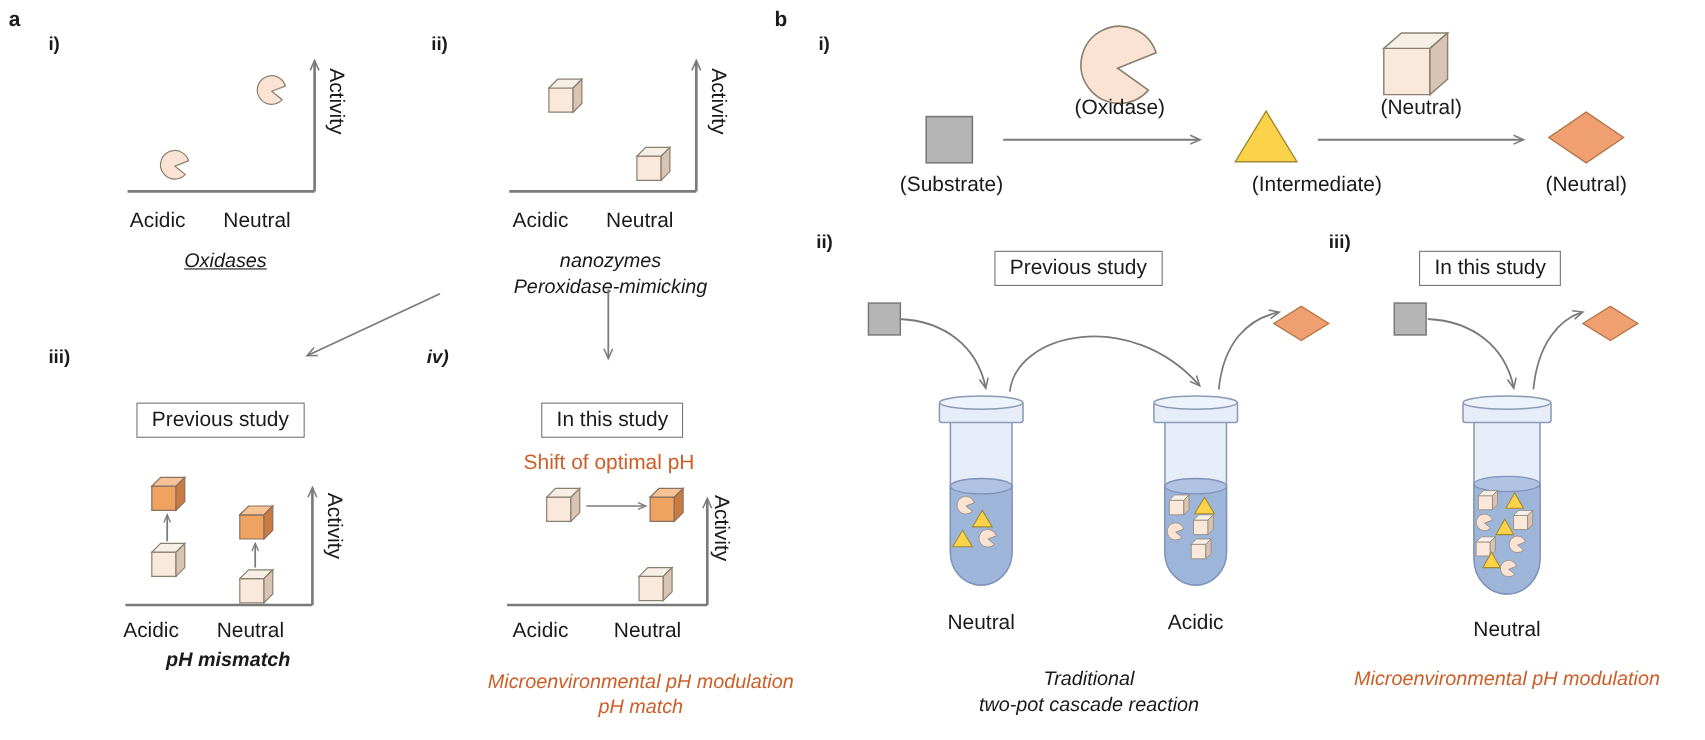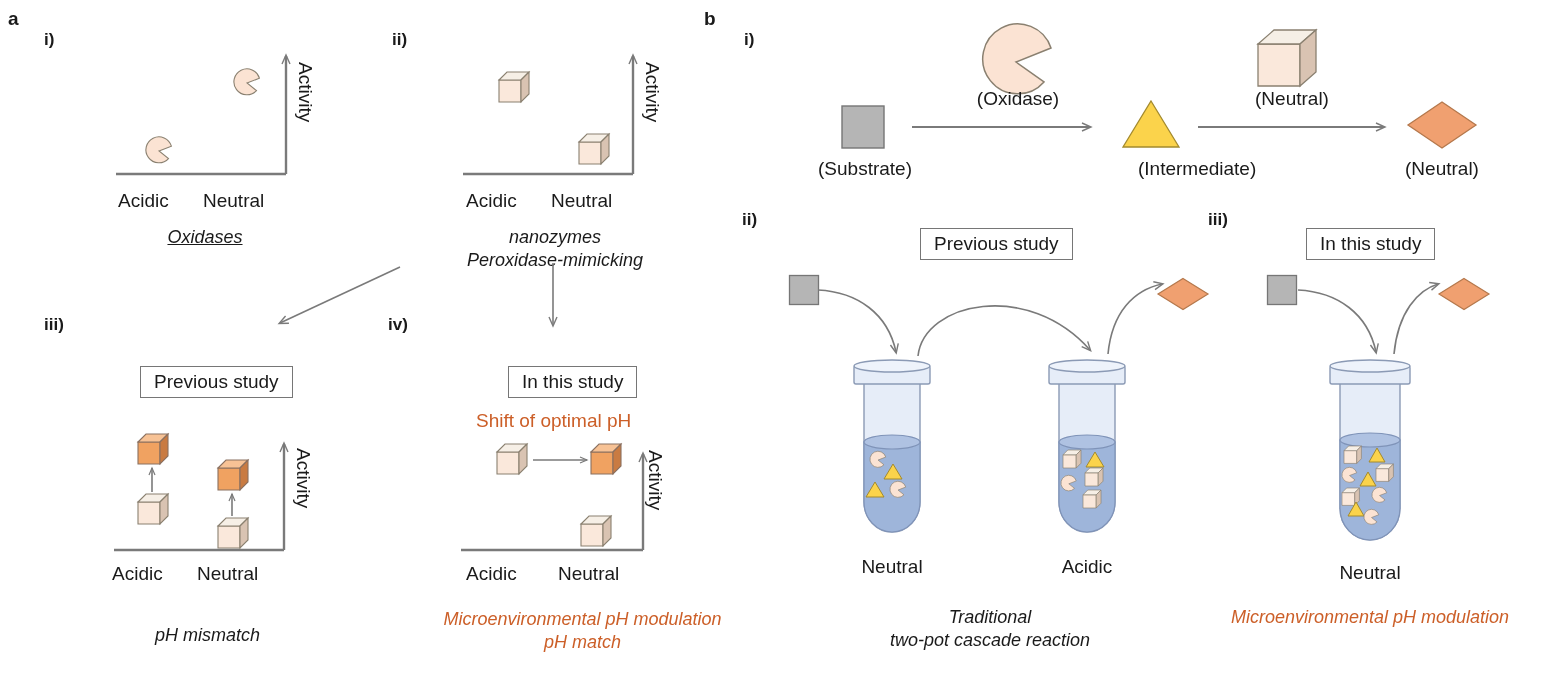--- a/index.html
+++ b/index.html
@@ -5,21 +5,21 @@
   html,body{margin:0;padding:0;background:#fff;}
   body{width:1550px;height:673px;position:relative;overflow:hidden;
        font-family:"Liberation Sans",sans-serif;color:#1a1a1a;}
   .abs{position:absolute;}
   .panel-letter{font-weight:bold;font-size:19px;}
   .roman{font-weight:bold;font-size:17px;}
   .axlabel{font-size:19px;}
   .caption{font-size:18px;font-style:italic;text-align:center;line-height:1.3;}
   .caption.accent{color:#CC5F28;}
   .studybox{border:1.6px solid #767676;font-size:19px;padding:4px 13px;
-            display:inline-block;background:#fff;white-space:nowrap;margin-left:16px;}
+            display:inline-block;background:#fff;white-space:nowrap;}
   .vtext{font-size:19px;writing-mode:vertical-rl;text-orientation:mixed;
          white-space:nowrap;}
   .accent-text{color:#CC5F28;font-size:19px;white-space:nowrap;}
   svg{display:block;overflow:visible;}
 </style>
 </head>
 <body>
 
 <svg width="0" height="0" style="position:absolute">
   <defs>
@@ -123,23 +123,23 @@
     </g>
     <line x1="124" y1="86" x2="124" y2="64" stroke="#7A7A7A" stroke-width="1.6" marker-end="url(#arrowOpenSm)"></line>
     <g transform="translate(110,30)">
       <use href="#cubeOrange"></use>
     </g>
   </svg>
 </div>
 <div class="abs vtext" style="left:292px;top:448px;">Activity</div>
 <div class="abs axlabel" style="left:112px;top:563px;">Acidic</div>
 <div class="abs axlabel" style="left:197px;top:563px;">Neutral</div>
-<div class="abs caption" style="left:100px;top:624px;width:215px;">pH mismatch</div>
-
-<div class="abs roman" style="left:388px;top:315px;">iv)</div>
+<div class="abs caption" style="left:100px;top:588px;width:215px;font-weight:bold;">pH mismatch</div>
+
+<div class="abs roman" style="left:388px;top:315px;font-style:italic;">iv)</div>
 <div class="abs" style="left:492px;top:366px;">
   <span class="studybox">In this study</span>
 </div>
 <div class="abs accent-text" style="left:476px;top:410px;">Shift of optimal pH</div>
 
 <div class="abs" style="left:455px;top:436px;width:250px;height:126px;">
   <svg width="250" height="126">
     <line x1="6" y1="114" x2="188" y2="114" stroke="#7A7A7A" stroke-width="2.4"></line>
     <line x1="188" y1="114" x2="188" y2="18" stroke="#7A7A7A" stroke-width="2.4" marker-end="url(#arrowOpen)"></line>
 

